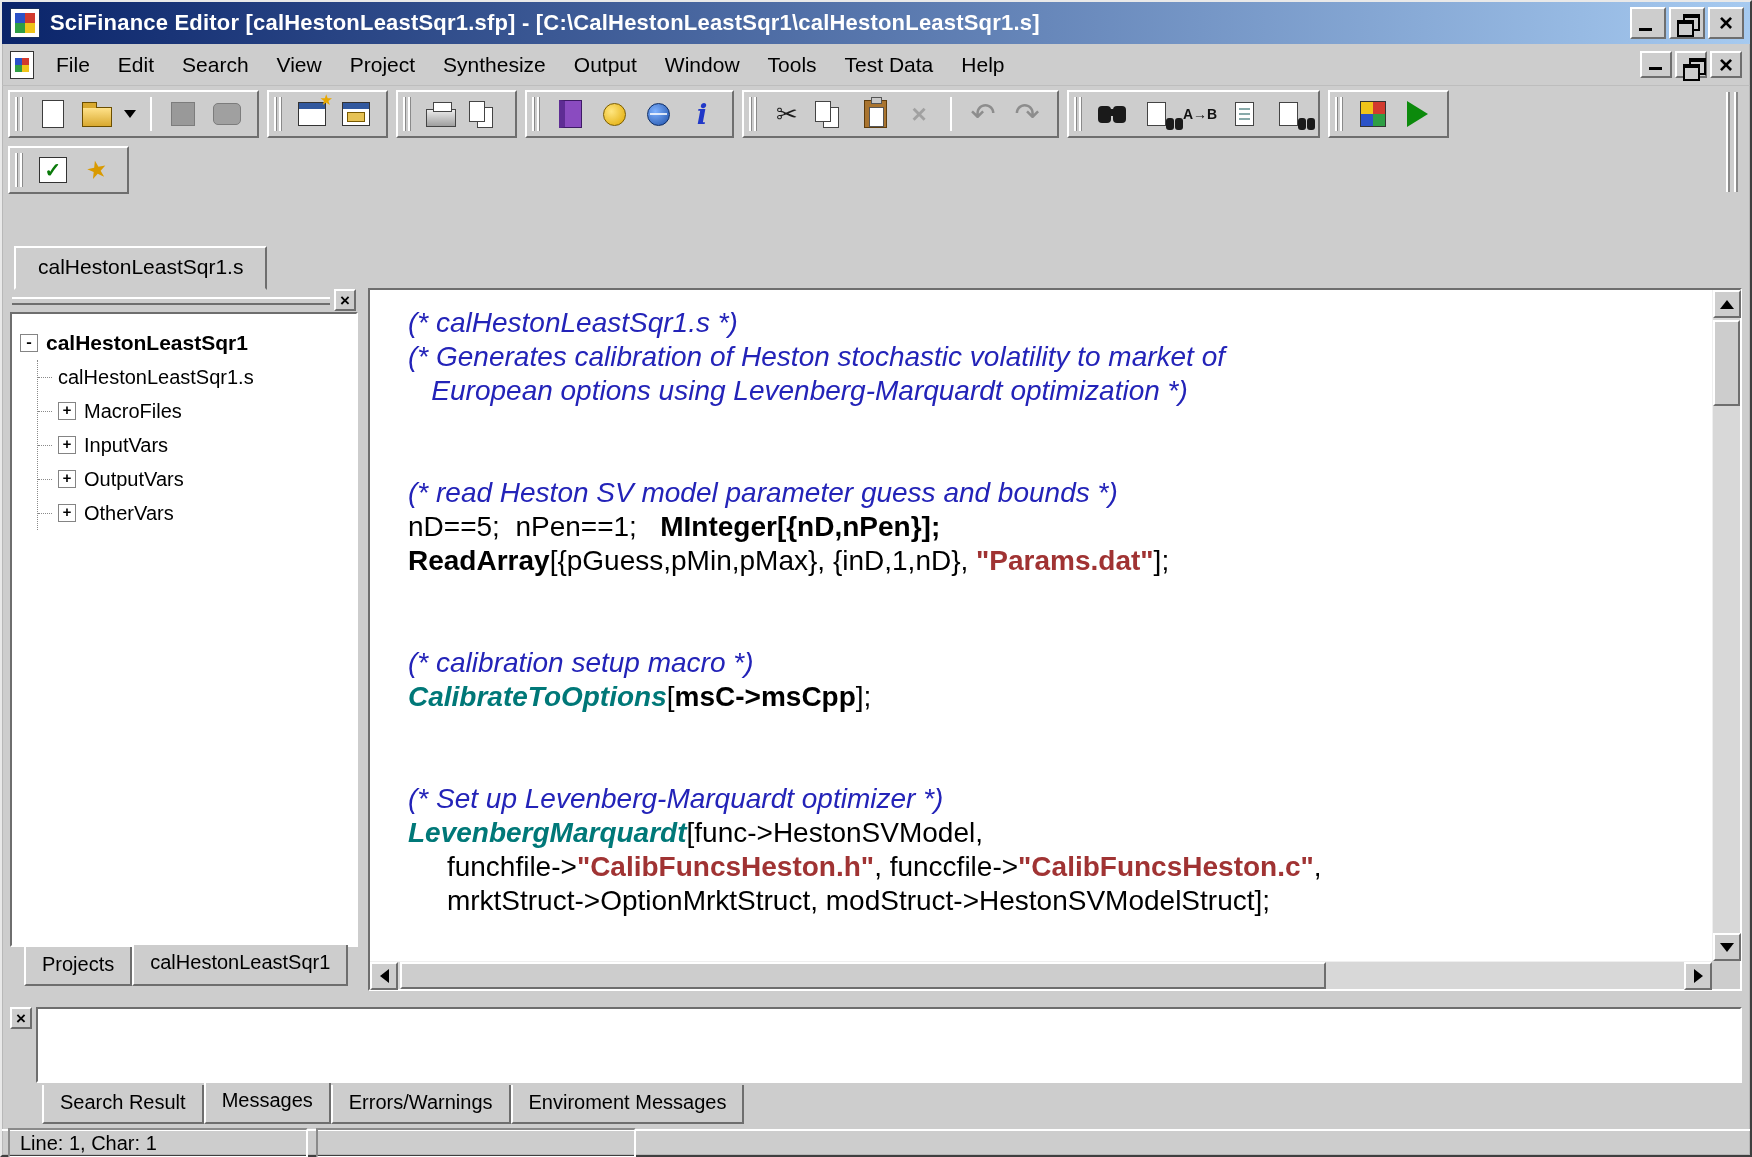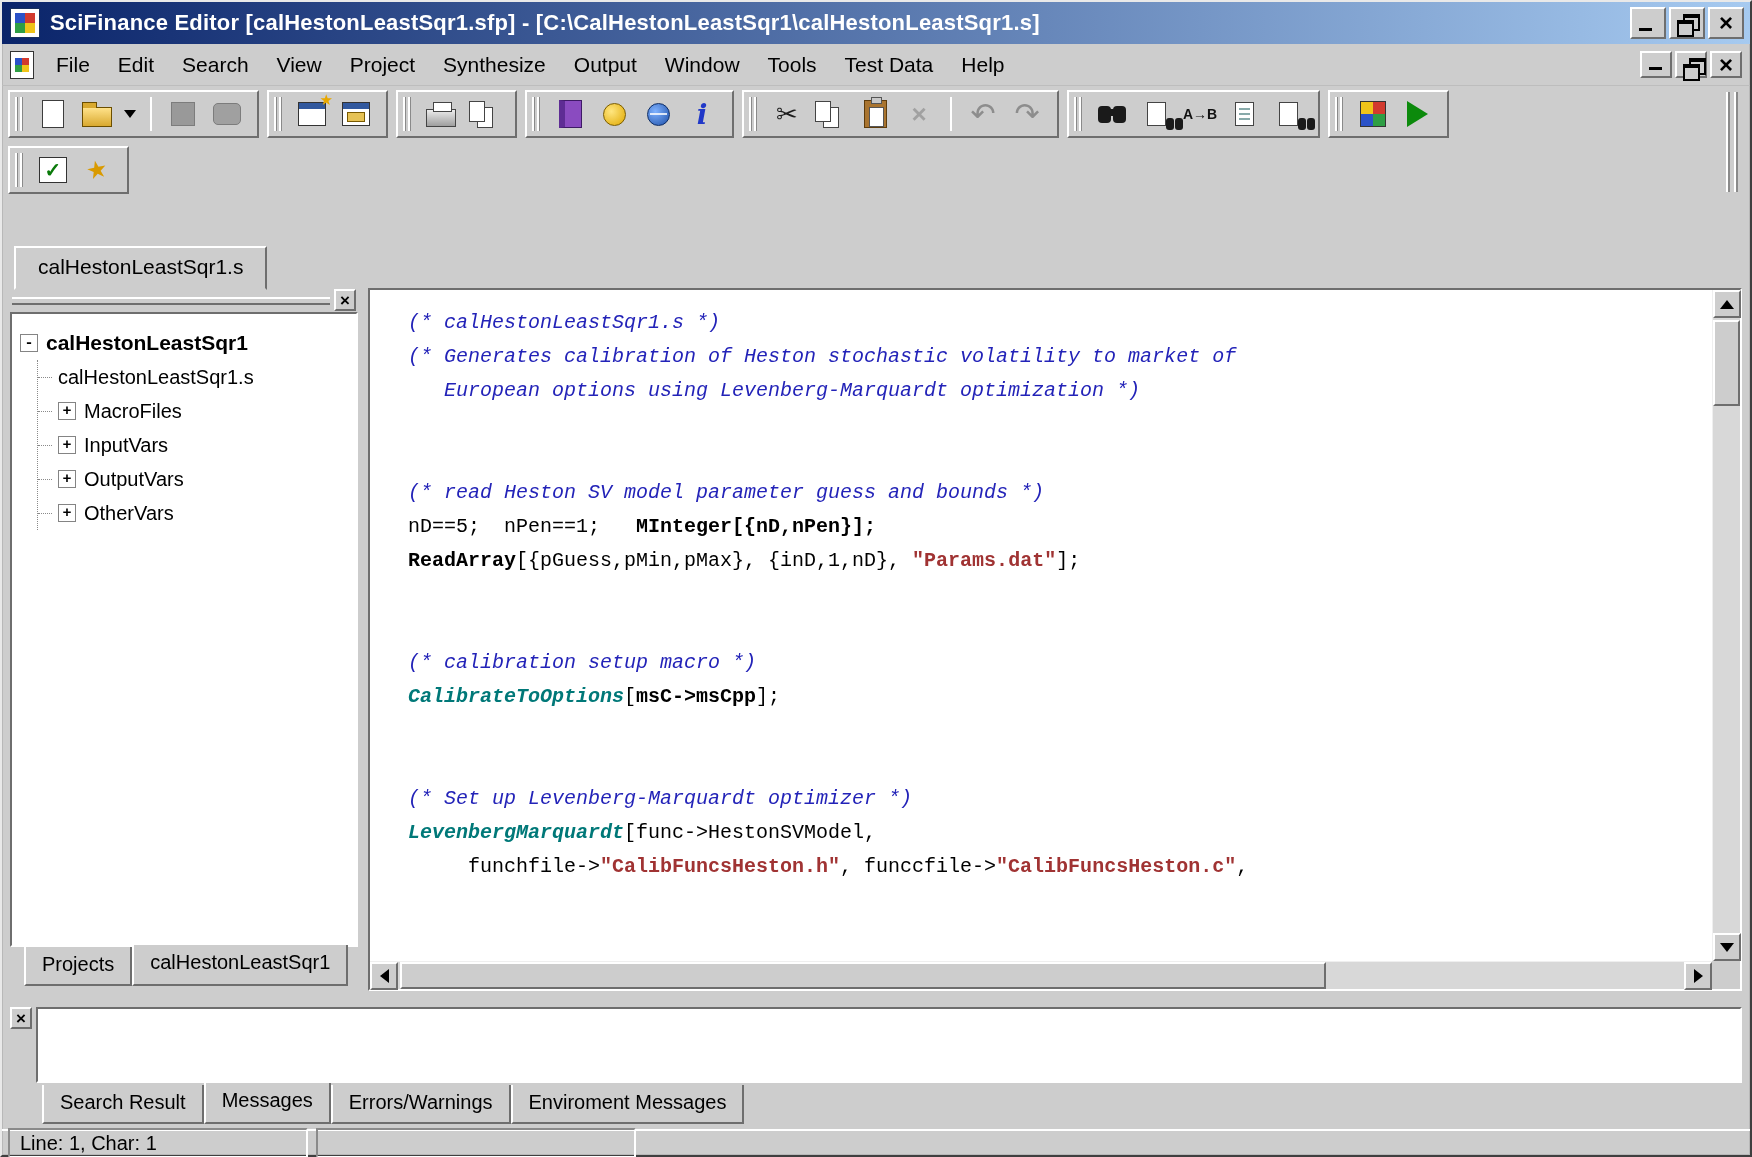--- a/index.html
+++ b/index.html
@@ -122,21 +122,21 @@
   .left-tabs{height:44px;flex:none;display:flex;align-items:flex-start;padding-left:14px;}
   .btab{padding:6px 16px 8px;font-size:20px;background:var(--window-face);white-space:nowrap;
     border:2px solid;border-color:transparent var(--sh) var(--sh) var(--hl);border-top:none;}
   .btab.active{position:relative;top:-2px;padding-bottom:10px;z-index:2;border-color:transparent var(--sh) var(--sh) var(--hl);}
   .splitter{width:10px;flex:none;}
 
   
   .editor-wrap{flex:1;display:flex;flex-direction:column;min-width:0;min-height:0;border:2px solid;border-color:var(--sh) var(--hl) var(--hl) var(--sh);background:var(--editor-bg);}
   .editor-main{flex:1;display:flex;min-height:0;}
   .code{flex:1;overflow:hidden;padding:16px 8px 0 38px;background:var(--editor-bg);
-    font-family:Liberation Mono, monospace;font-size:20px;line-height:34px;}
+    font-family:Liberation Sans, sans-serif;font-size:28px;line-height:34px;}
   .code-line{white-space:pre;min-height:34px;}
   .seg-p{color:var(--keyword-color);}
   .seg-c{color:var(--comment-color);font-style:italic;}
   .seg-k{color:var(--keyword-color);font-weight:700;}
   .seg-s{color:var(--string-color);font-weight:700;}
   .seg-m{color:var(--macro-color);font-weight:700;font-style:italic;}
   .vscroll{width:28px;flex:none;display:flex;flex-direction:column;background:#d8d8d8;border-left:1px solid #efefef;}
   .sbtn{width:28px;height:28px;flex:none;background:var(--window-face);border:2px solid;border-color:var(--hl) var(--sh) var(--sh) var(--hl);display:flex;align-items:center;justify-content:center;}
   .vtrack{flex:1;position:relative;}
   .vthumb{position:absolute;left:0;top:2px;width:100%;height:86px;background:var(--window-face);border:2px solid;border-color:var(--hl) var(--sh) var(--sh) var(--hl);}
@@ -394,20 +394,21 @@
             <div class="code-line"><span class="seg-k">ReadArray</span><span class="seg-p">[{pGuess,pMin,pMax}, {inD,1,nD}, </span><span class="seg-s">"Params.dat"</span><span class="seg-p">];</span></div>
             <div class="code-line"></div>
             <div class="code-line"></div>
             <div class="code-line"><span class="seg-c">(* calibration setup macro *)</span></div>
             <div class="code-line"><span class="seg-m">CalibrateToOptions</span><span class="seg-p">[</span><span class="seg-k">msC-&gt;msCpp</span><span class="seg-p">];</span></div>
             <div class="code-line"></div>
             <div class="code-line"></div>
             <div class="code-line"><span class="seg-c">(* Set up Levenberg-Marquardt optimizer *)</span></div>
             <div class="code-line"><span class="seg-m">LevenbergMarquardt</span><span class="seg-p">[func-&gt;HestonSVModel,</span></div>
             <div class="code-line"><span class="seg-p">     funchfile-&gt;</span><span class="seg-s">"CalibFuncsHeston.h"</span><span class="seg-p">, funccfile-&gt;</span><span class="seg-s">"CalibFuncsHeston.c"</span><span class="seg-p">,</span></div>
+            <div class="code-line"><span class="seg-p">     mrktStruct-&gt;OptionMrktStruct, modStruct-&gt;HestonSVModelStruct];</span></div>
           </div>
         <div class="vscroll">
           <div class="sbtn">
               <div class="tri up"></div>
             </div>
           <div class="vtrack">
             <div class="vthumb"></div>
           </div>
           <div class="sbtn">
               <div class="tri down"></div>

